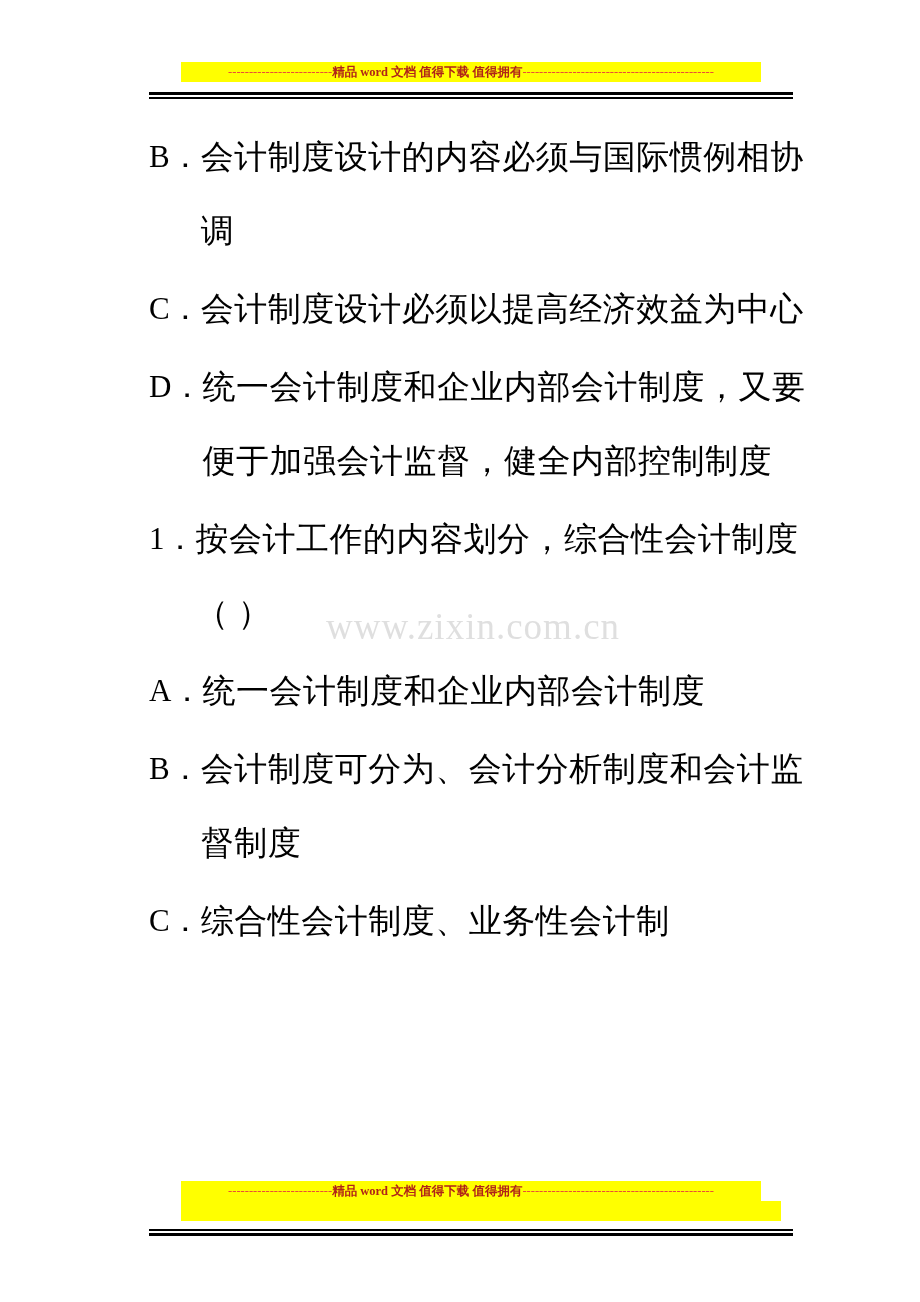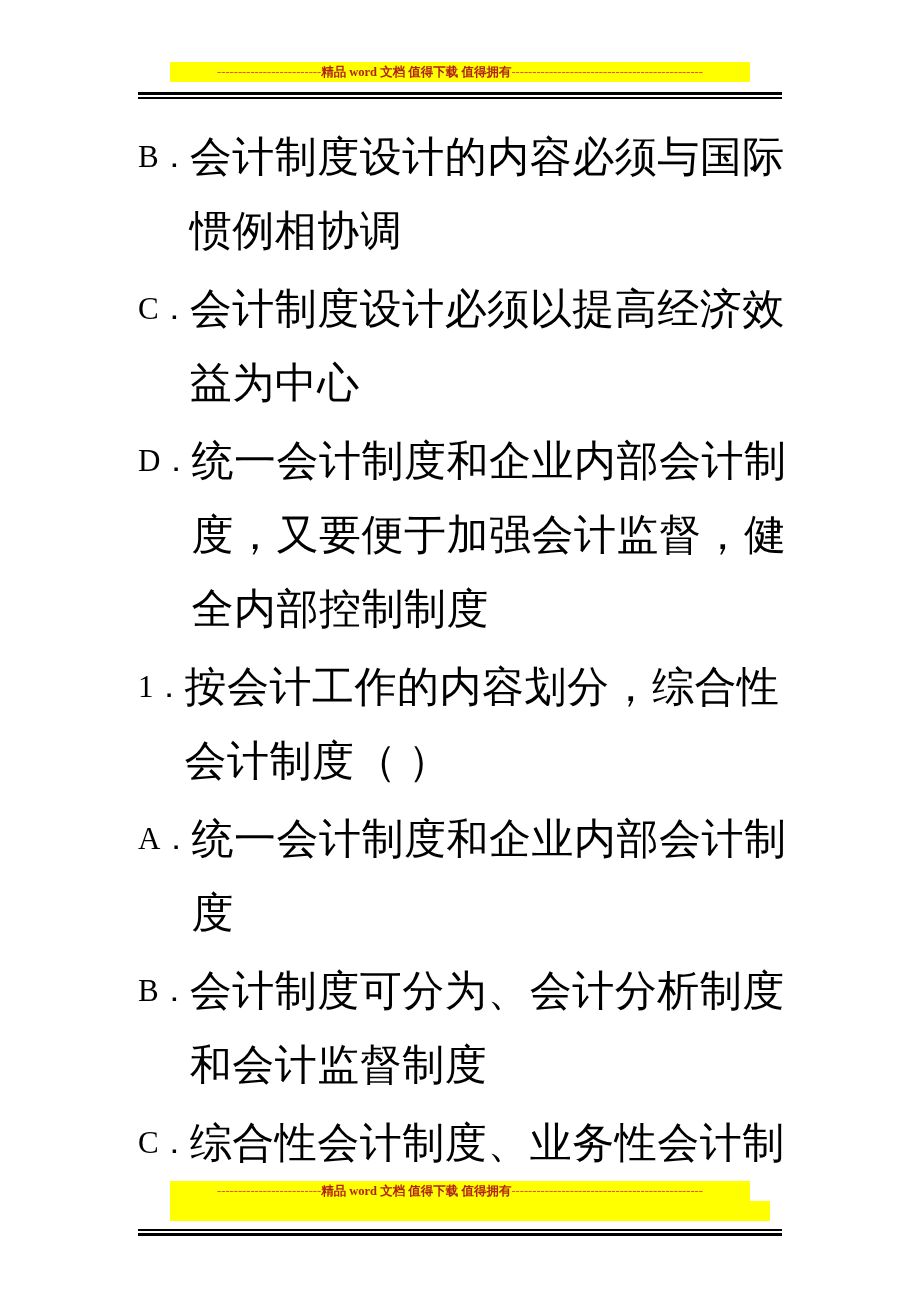--- a/index.html
+++ b/index.html
@@ -7,20 +7,21 @@
     padding: 0;
     background: #ffffff;
   }
   .page {
     position: relative;
     width: 866px;
     height: 1302px;
     background: #ffffff;
     overflow: hidden;
     font-family: "Liberation Serif", "DejaVu Serif", serif;
+    margin-left: 11px;
   }
 
   
   .header-banner {
     position: absolute;
     top: 62px;
     left: 170px;
     width: 580px;
     height: 20px;
     background: #ffff00;
@@ -78,21 +79,21 @@
   .q-label {
     flex: 0 0 auto;
     font-size: 31px;
     line-height: 74px;
     color: #000;
     white-space: pre;
     font-family: "Liberation Serif", "DejaVu Serif", serif;
   }
   .q-text {
     flex: 1 1 auto;
-    font-size: 42px;
+    font-size: 33px;
     line-height: 74px;
     color: #000;
     font-family: "Liberation Serif", "DejaVu Serif", serif;
     letter-spacing: 0.5px;
   }
 
   
   .watermark {
     position: absolute;
     top: 605px;
@@ -145,20 +146,21 @@
   <div class="header-banner">
     <span class="banner-text"><span class="banner-dash">-------------------------</span><span class="banner-em">精品 word 文档</span><span class="banner-em"> 值得下载 值得拥有</span><span class="banner-dash">----------------------------------------------</span></span>
   </div>
 
   <div class="header-rule-wrap">
     <div class="rule-thick"></div>
     <div class="rule-gap"></div>
     <div class="rule-thin"></div>
   </div>
 
+  <div class="watermark">www.zixin.com.cn</div>
 
   <div class="body-area">
 
     <div class="q-block">
       <span class="q-label">B．</span>
       <span class="q-text">会计制度设计的内容必须与国际惯例相协调</span>
     </div>
 
     <div class="q-block">
       <span class="q-label">C．</span>

